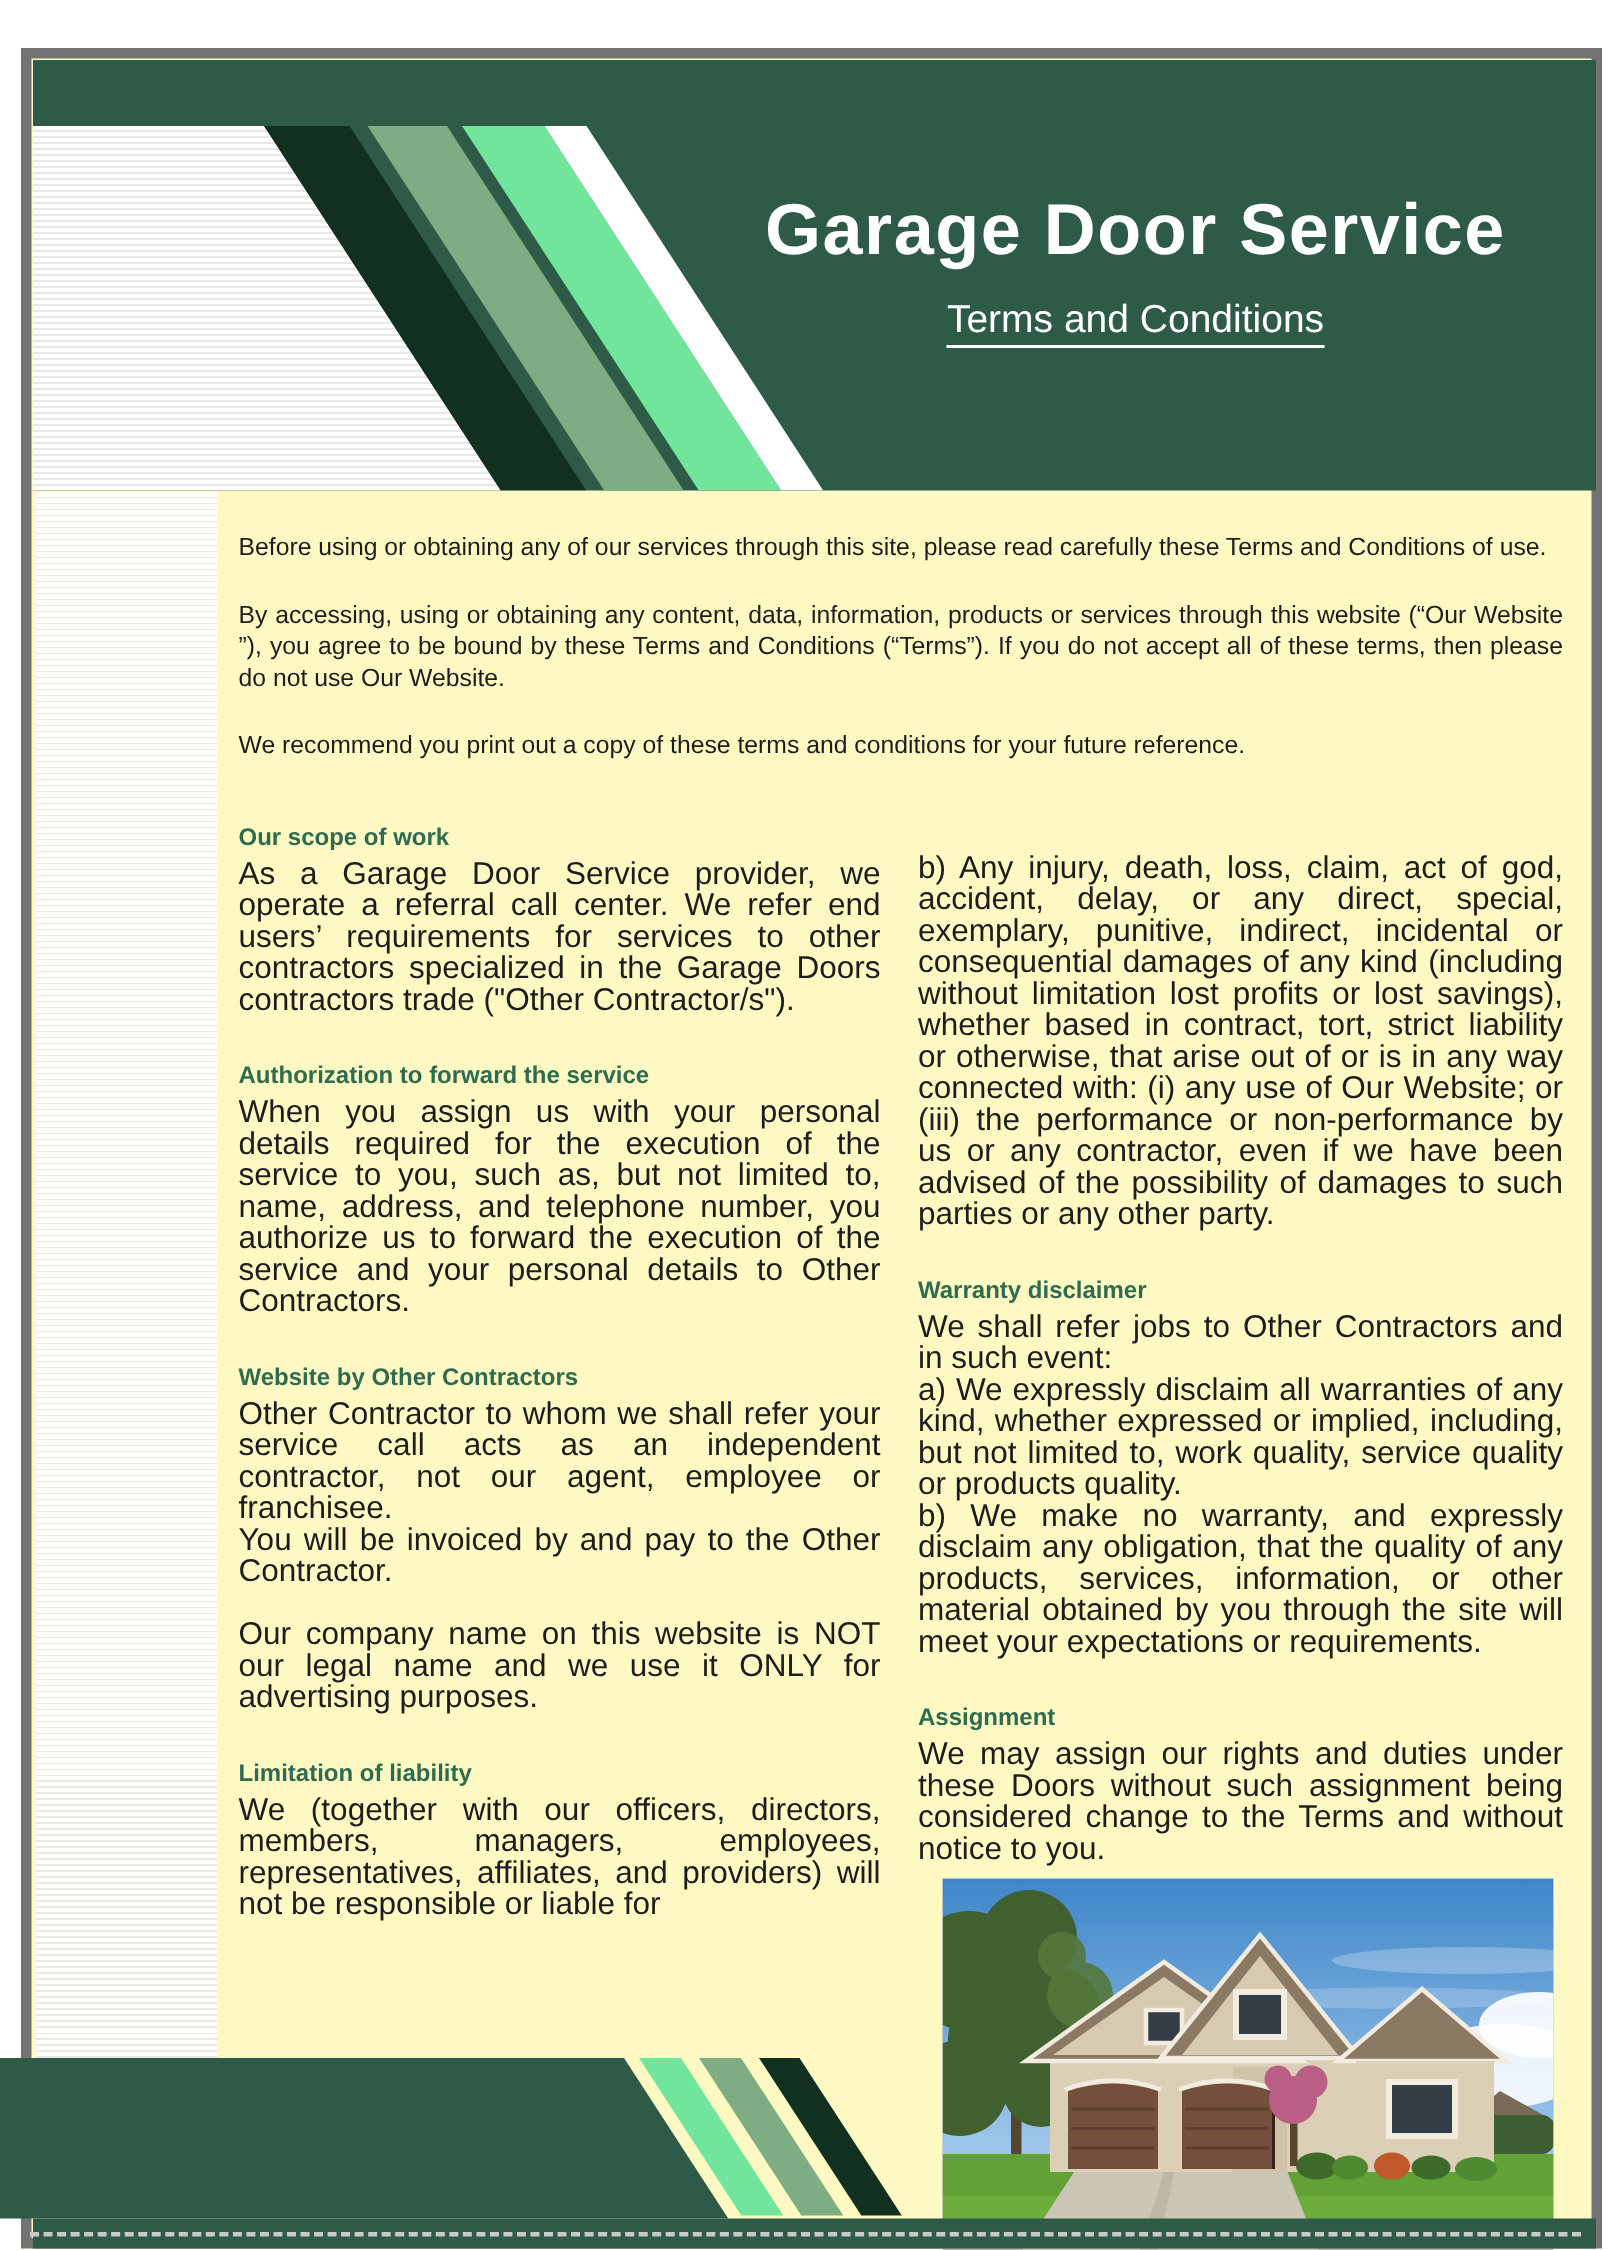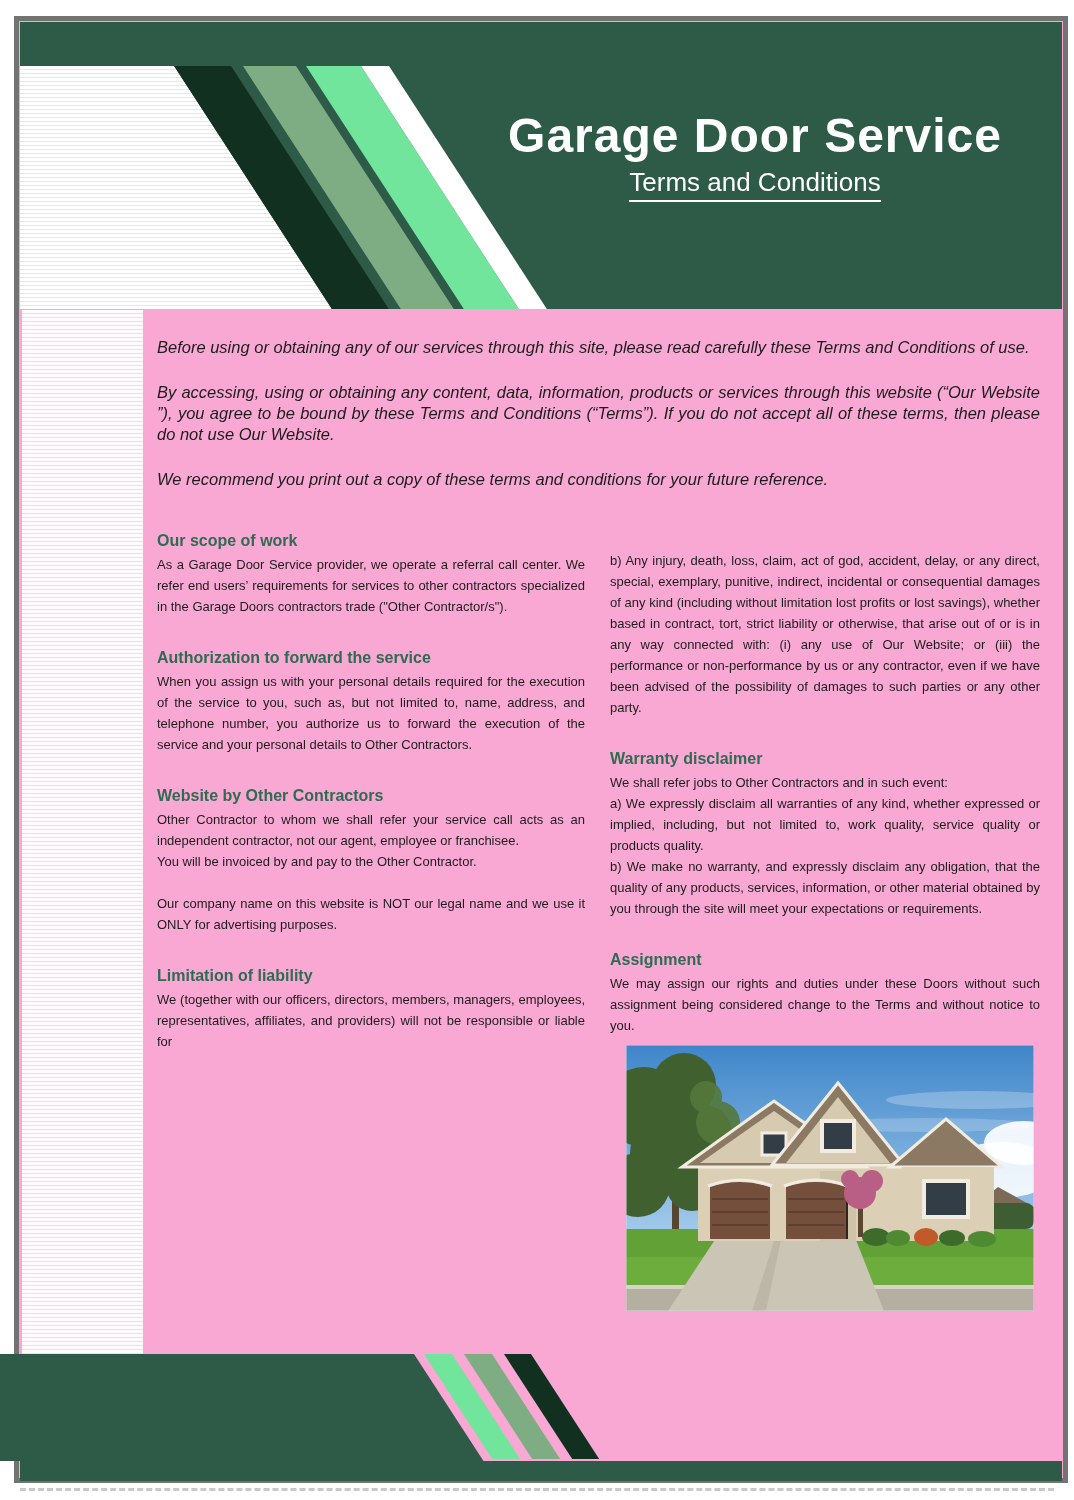--- a/index.html
+++ b/index.html
@@ -1,62 +1,62 @@
 <!DOCTYPE html>
 <html><head>
 <meta charset="utf-8">
 <style>
   html,body{margin:0;padding:0;background:#ffffff;}
   .canvas{
     position:relative;width:1074px;height:1500px;background:#ffffff;overflow:hidden;
     font-family:"Liberation Sans","DejaVu Sans",sans-serif;color:#1d1d1d;
   }
   .page{
-    position:absolute;left:14px;top:16px;width:1054px;height:1467px;
-    background:#f9a8d4;border:5px solid #737373;box-sizing:border-box;
+    position:absolute;left:14px;top:32px;width:1054px;height:1467px;
+    background:#fef9c3;border:7px solid #737373;box-sizing:border-box;
   }
   
   .header-band{
     position:absolute;left:1px;top:1px;width:1042px;height:287px;
     background:#2e5a48;overflow:hidden;
   }
   .pinstripes{
     background:repeating-linear-gradient(to bottom,#ffffff 0px,#ffffff 3px,#e7e7e7 3px,#e7e7e7 4px);
   }
   .skewed{transform:skewX(33deg);transform-origin:0 0;position:absolute;}
   .wedge{left:-180px;top:44px;width:334px;height:243px;background-color:#ffffff;}
   .stripe{top:44px;height:243px;}
   .stripe.dark{left:154px;width:57px;background:#11301f;}
   .stripe.med{left:223px;width:53px;background:#7ead83;}
   .stripe.bright{left:286px;width:55px;background:#70e59b;}
   .stripe.trail{left:341px;width:28px;background:#ffffff;}
   .header-text{position:absolute;left:440px;top:88px;width:590px;text-align:center;color:#ffffff;}
   .header-title{font-size:48px;font-weight:bold;letter-spacing:1px;line-height:1.1;}
   .header-subtitle{
-    display:inline-block;margin-top:4px;font-size:26px;
+    display:inline-block;margin-top:16px;font-size:26px;
     border-bottom:2px solid #ffffff;padding-bottom:2px;text-align:center;
   }
   
   .left-margin-stripes{
     position:absolute;left:3px;top:289px;width:121px;height:1045px;opacity:.95;
   }
   
-  .intro{position:absolute;left:138px;top:316px;width:883px;font-style:italic;}
+  .intro{position:absolute;left:138px;top:316px;width:883px;}
   .intro p{margin:0 0 24px 0;font-size:16.5px;line-height:21px;text-align:justify;}
   .intro p:last-child{margin-bottom:0;}
   .columns{position:absolute;top:507px;left:0;width:100%;}
   .col{position:absolute;top:0;}
   .col-left{left:138px;width:428px;}
   .col-right{left:591px;width:430px;padding-top:22px;box-sizing:border-box;}
   .section{margin-top:28px;}
   .section:first-child{margin-top:0;}
   .section-heading{
     font-size:16px;line-height:26px;font-weight:bold;color:#2e6b50;margin:0;
   }
-  .body-para{margin:0;font-size:13px;line-height:21px;text-align:justify;}
+  .body-para{margin:0;font-size:21px;line-height:21px;text-align:justify;}
   .para-gap{height:21px;}
   
   .photo-wrap{margin:9px 0 0 16px;width:408px;height:266px;}
   .photo-wrap svg{display:block;}
   
   .footer-band{
     position:absolute;left:1px;top:1333px;width:1042px;height:128px;
   }
   .footer-main{left:-100px;top:0;width:494px;height:107px;background:#2e5a48;}
   .footer-strip{position:absolute;left:0;top:107px;width:1042px;height:20px;background:#2e5a48;}

